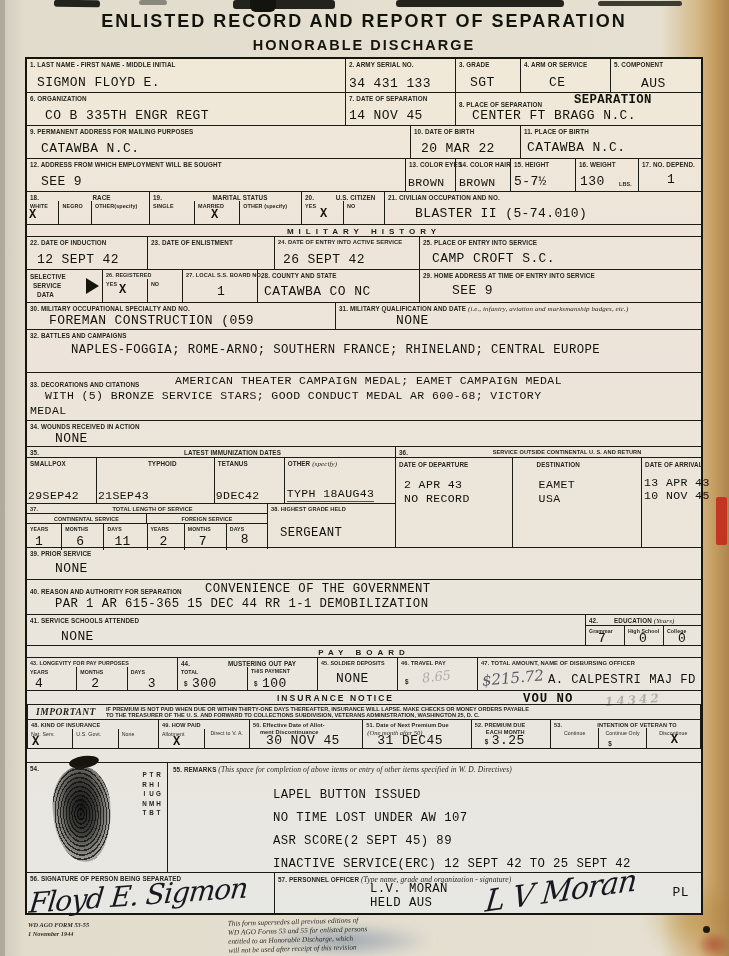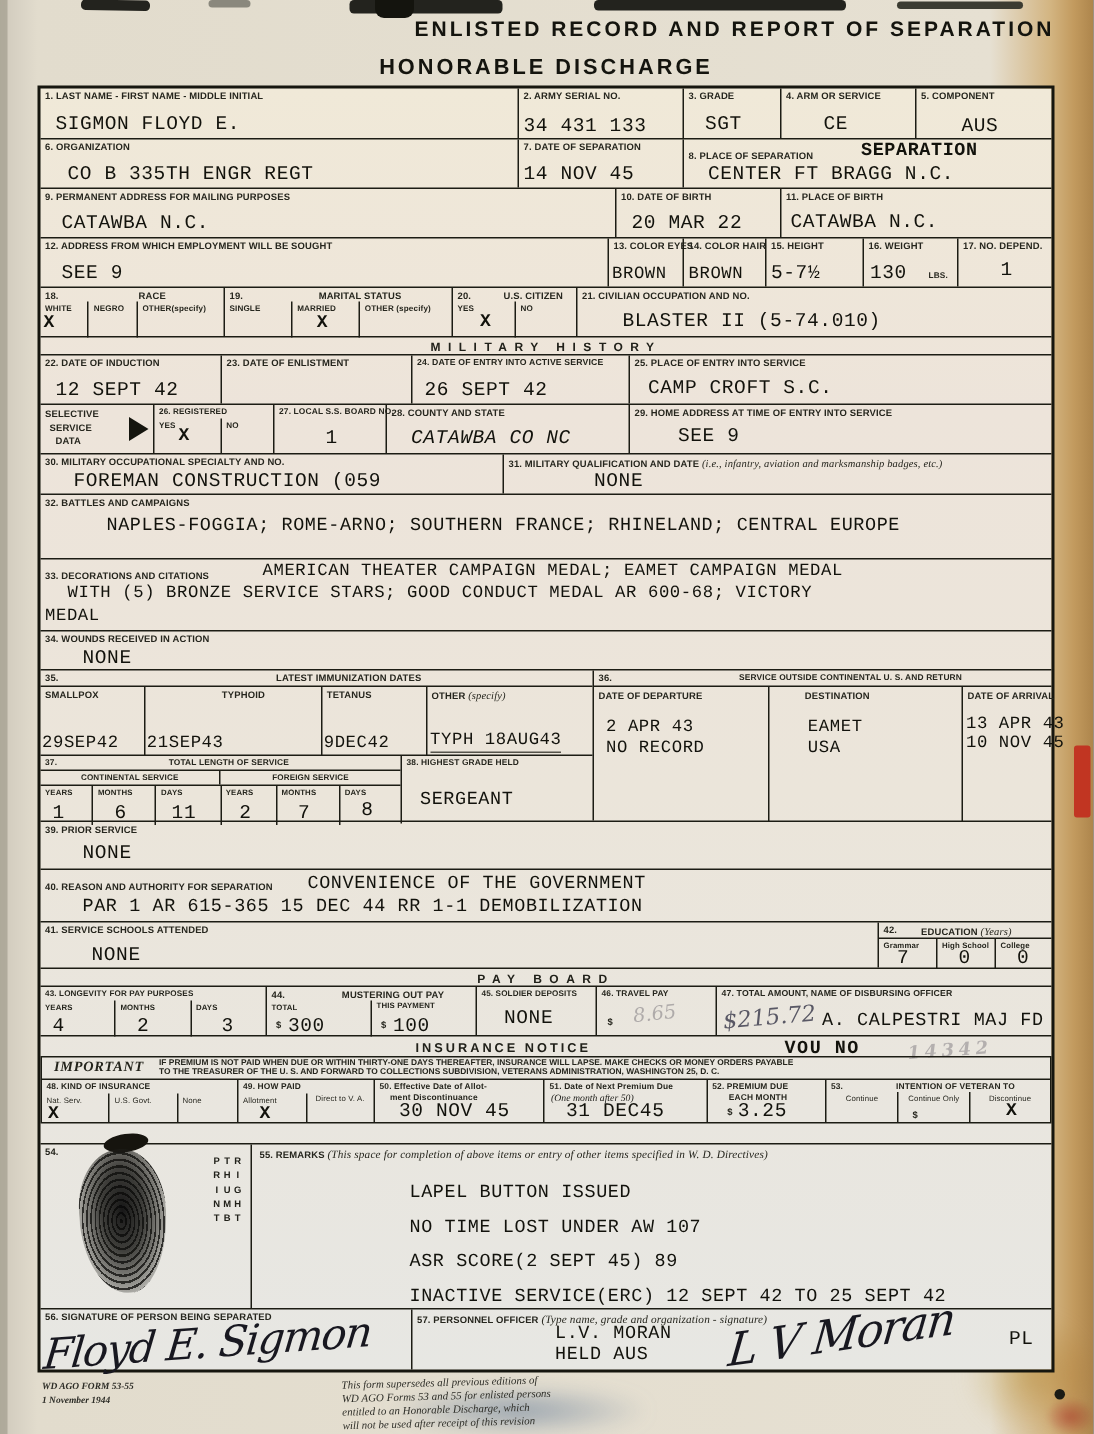--- a/index.html
+++ b/index.html
@@ -1,21 +1,21 @@
 <!DOCTYPE html>
 <html><head>
 <meta charset="utf-8">
 <style>
   html,body{margin:0;padding:0;background:#888;}
   .page{position:relative;width:729px;height:956px;overflow:hidden;
     background:linear-gradient(90deg,#cfc9bb 0px,#dbd5c7 16px,#e2dccd 25px,#e6e0d2 660px,#d3b582 700px,#c29a5e 716px,#ad854c 729px);
     font-family:"Liberation Sans",sans-serif;color:#1c1c18;}
   .page::after{content:"";position:absolute;left:0;top:0;width:5px;height:100%;background:#93907f;opacity:.55;}
   .t1,.t2{position:absolute;left:25px;width:678px;text-align:center;font-weight:bold;color:#14140e;letter-spacing:2px;}
-  .t1{top:11px;font-size:14px;text-align:right;}
+  .t1{top:11px;font-size:18px;}
   .t2{top:37px;font-size:14.5px;}
   .form{position:absolute;left:25px;top:57px;width:678px;height:858px;border:2px solid #16160f;box-sizing:border-box;
     background:linear-gradient(180deg,#f0e9d8 0%,#ede4da 25%,#ebe5da 55%,#e9e6df 80%,#e7e7e3 100%);}
   .row{position:absolute;left:0;width:100%;display:flex;box-sizing:border-box;border-top:1.8px solid #1c1c14;}
   .c{position:relative;box-sizing:border-box;border-left:1.8px solid #1c1c14;height:100%;}
   .c:first-child{border-left:none;}
   .sd{border-left:1px solid #1c1c14;}
   .lbl{font:bold 6.3px/1.25 "Liberation Sans",sans-serif;color:#26261e;padding:2px 0 0 3px;letter-spacing:.1px;white-space:nowrap;}
   .lblc{text-align:center;padding-left:0;}
   .it{font-family:"Liberation Serif",serif;font-style:italic;font-weight:normal;font-size:7px;}
@@ -241,21 +241,21 @@
             <div class="lbl" style="font-size:5.4px;">NO</div>
           </div>
         </div>
       </div>
       <div class="c" style="width:75px;">
         <div class="lbl" style="font-size:5.6px;">27. LOCAL S.S. BOARD NO.</div>
         <div class="val" style="left:34px;bottom:3px;">1</div>
       </div>
       <div class="c" style="width:162px;">
         <div class="lbl">28. COUNTY AND STATE</div>
-        <div class="val" style="left:16px;bottom:3px;font-style:italic;">CATAWBA CO NC</div>
+        <div class="val" style="left:6px;bottom:3px;">CATAWBA CO NC</div>
       </div>
       <div class="c" style="width:282px;">
         <div class="lbl">29. HOME ADDRESS AT TIME OF ENTRY INTO SERVICE</div>
         <div class="val" style="left:32px;bottom:4px;">SEE 9</div>
       </div>
     </div>
 
     <div class="row" style="top:243px;height:27px;">
       <div class="c" style="width:308px;">
         <div class="lbl">30. MILITARY OCCUPATIONAL SPECIALTY AND NO.</div>

